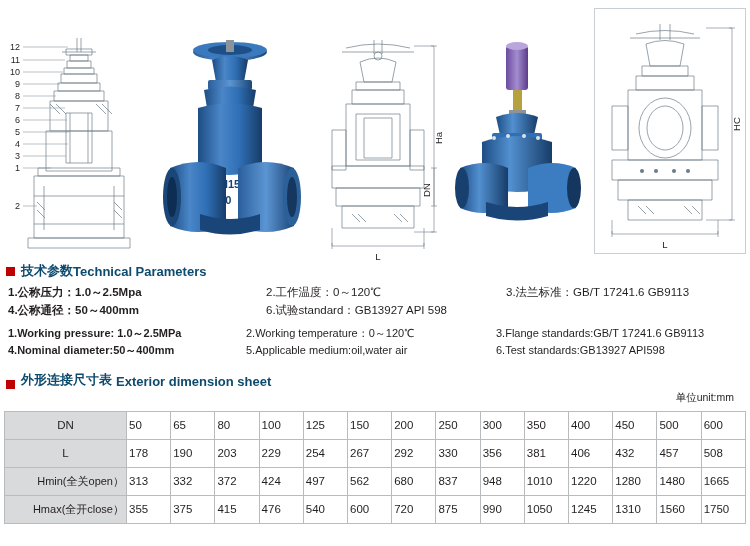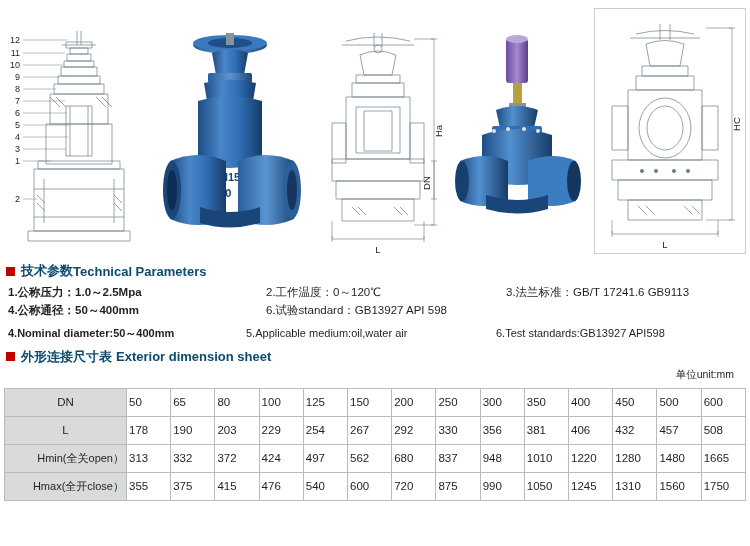--- a/index.html
+++ b/index.html
@@ -15,21 +15,21 @@
   .page { position: relative; width: 750px; height: 546px; }
 
   
   .figures {
     position: relative;
     width: 750px;
     height: 262px;
   }
   .fig {
     position: absolute;
-    top: 11px;
+    top: 18px;
     height: 250px;
   }
   .fig svg { display: block; }
 
   
   .section-head {
     display: flex;
     align-items: center;
     font-size: 13px;
     font-weight: bold;
@@ -351,27 +351,32 @@
       <div class="c1">1.公称压力：1.0～2.5Mpa</div>
       <div class="c2">2.工作温度：0～120℃</div>
       <div class="c3">3.法兰标准：GB/T 17241.6 GB9113</div>
     </div>
     <div class="prow">
       <div class="c1">4.公称通径：50～400mm</div>
       <div class="c3">6.试验standard：GB13927 API 598</div>
     </div>
     <div class="gap"></div>
     <div class="prow en">
+      <div class="c1">1.Working pressure: 1.0～2.5MPa</div>
+      <div class="c2">2.Working temperature：0～120℃</div>
+      <div class="c3">3.Flange standards:GB/T 17241.6 GB9113</div>
+    </div>
+    <div class="prow en">
       <div class="c1">4.Nominal diameter:50～400mm</div>
       <div class="c2">5.Applicable medium:oil,water air</div>
       <div class="c3">6.Test standards:GB13927 API598</div>
     </div>
   </div>
 
-  <div class="section-head" style="margin-top:6px;">
+  <div class="section-head" style="margin-top:12px;align-items:flex-end;">
     <span class="sq"></span>
     <span class="txt">外形连接尺寸表</span>
     <span class="txt" style="margin-left:4px;">Exterior dimension sheet</span>
   </div>
 
   <div style="position:relative; height:14px;">
     <div class="unit-note">单位unit:mm</div>
   </div>
 
   <div class="tbl-wrap">

